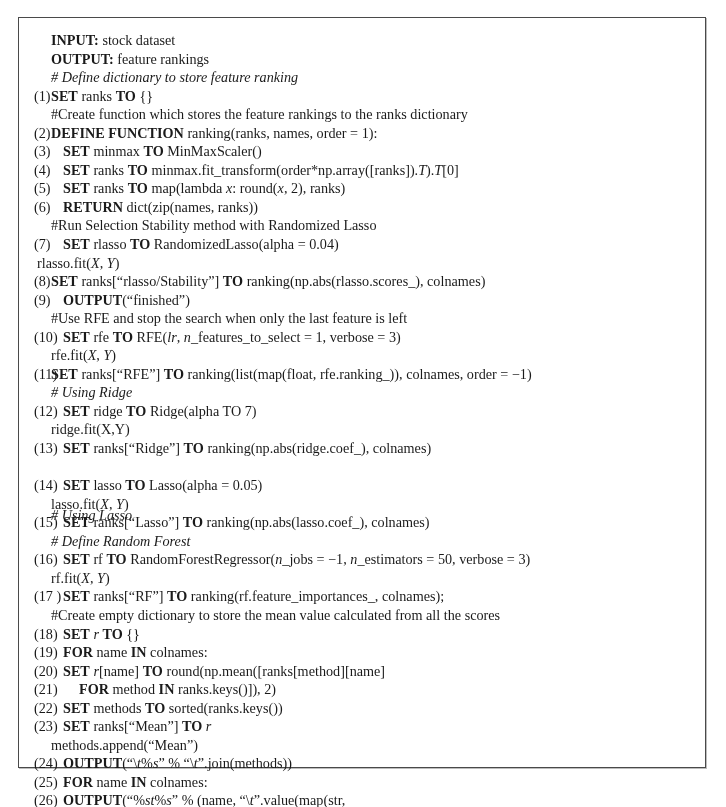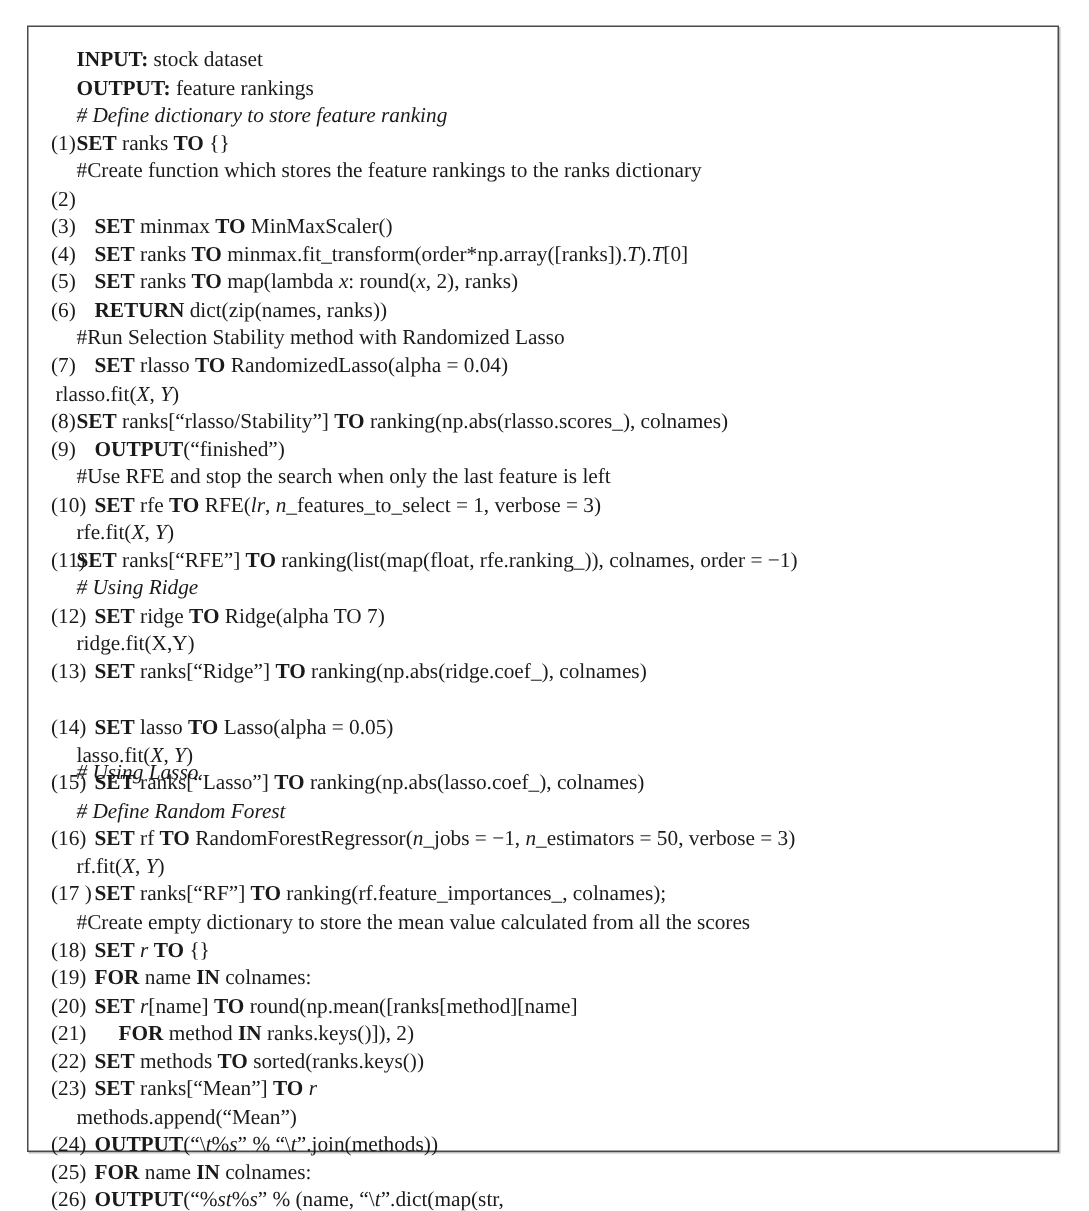--- a/index.html
+++ b/index.html
@@ -34,20 +34,21 @@
       </div>
       <div class="line" style="top: 68.55px;">
         <span class="num">(1)</span>
         <span class="txt" style="left: 32px;"><b>SET</b><span> ranks </span><b>TO</b><span> {}</span></span>
       </div>
       <div class="line" style="top: 87.1px;">
         <span class="txt" style="left: 32px;"><span>#Create function which stores the feature rankings to the ranks dictionary</span></span>
       </div>
       <div class="line" style="top: 105.65px;">
         <span class="num">(2)</span>
+        <span class="txt" style="left: 32px;"><b>DEFINE FUNCTION</b><span> ranking(ranks, names, order = 1):</span></span>
       </div>
       <div class="line" style="top: 124.2px;">
         <span class="num">(3)</span>
         <span class="txt" style="left: 44px;"><b>SET</b><span> minmax </span><b>TO</b><span> MinMaxScaler()</span></span>
       </div>
       <div class="line" style="top: 142.75px;">
         <span class="num">(4)</span>
         <span class="txt" style="left: 44px;"><b>SET</b><span> ranks </span><b>TO</b><span> minmax.fit_transform(order*np.array([ranks]).</span><i>T</i><span>).</span><i>T</i><span>[0]</span></span>
       </div>
       <div class="line" style="top: 161.3px;">
@@ -165,16 +166,16 @@
       <div class="line" style="top: 736.35px;">
         <span class="num">(24)</span>
         <span class="txt" style="left: 44px;"><b>OUTPUT</b><span>(“\</span><i>t</i><span>%</span><i>s</i><span>” % “\</span><i>t</i><span>”.join(methods))</span></span>
       </div>
       <div class="line" style="top: 754.9px;">
         <span class="num">(25)</span>
         <span class="txt" style="left: 44px;"><b>FOR</b><span> name </span><b>IN</b><span> colnames:</span></span>
       </div>
       <div class="line" style="top: 773.45px;">
         <span class="num">(26)</span>
-        <span class="txt" style="left: 44px;"><b>OUTPUT</b><span>(“%</span><i>st</i><span>%</span><i>s</i><span>” % (name, “\</span><i>t</i><span>”.dict(map(str,</span></span>
+        <span class="txt" style="left: 44px;"><b>OUTPUT</b><span>(“%</span><i>st</i><span>%</span><i>s</i><span>” % (name, “\</span><i>t</i><span>”.value(map(str,</span></span>
       </div>
     </div>
 </div>
 
 </body></html>

